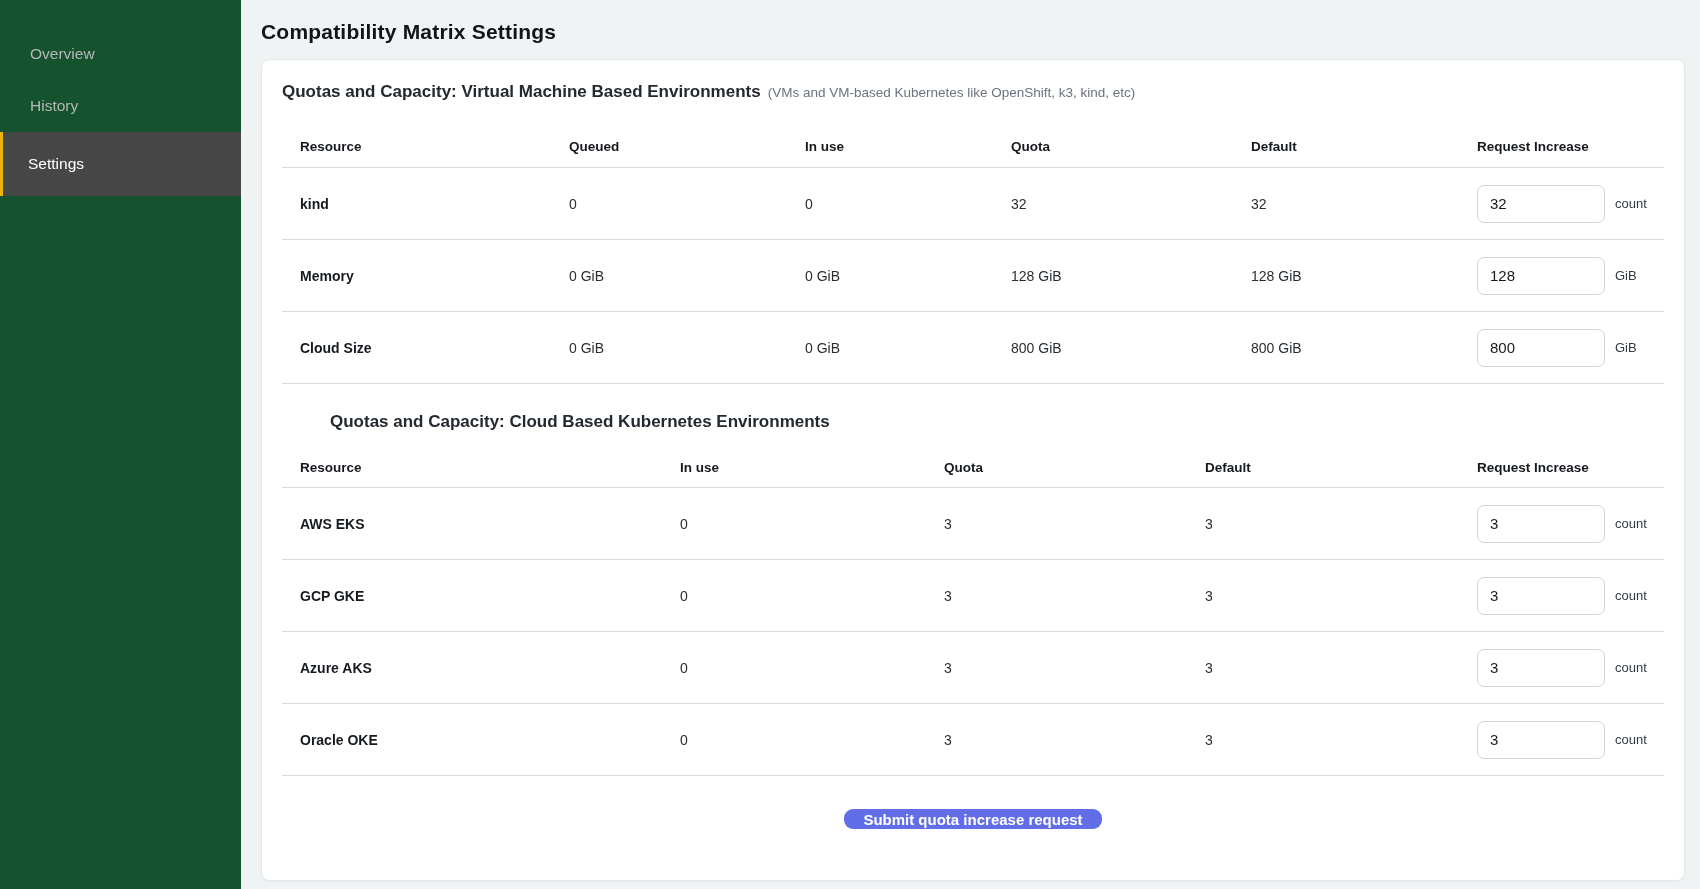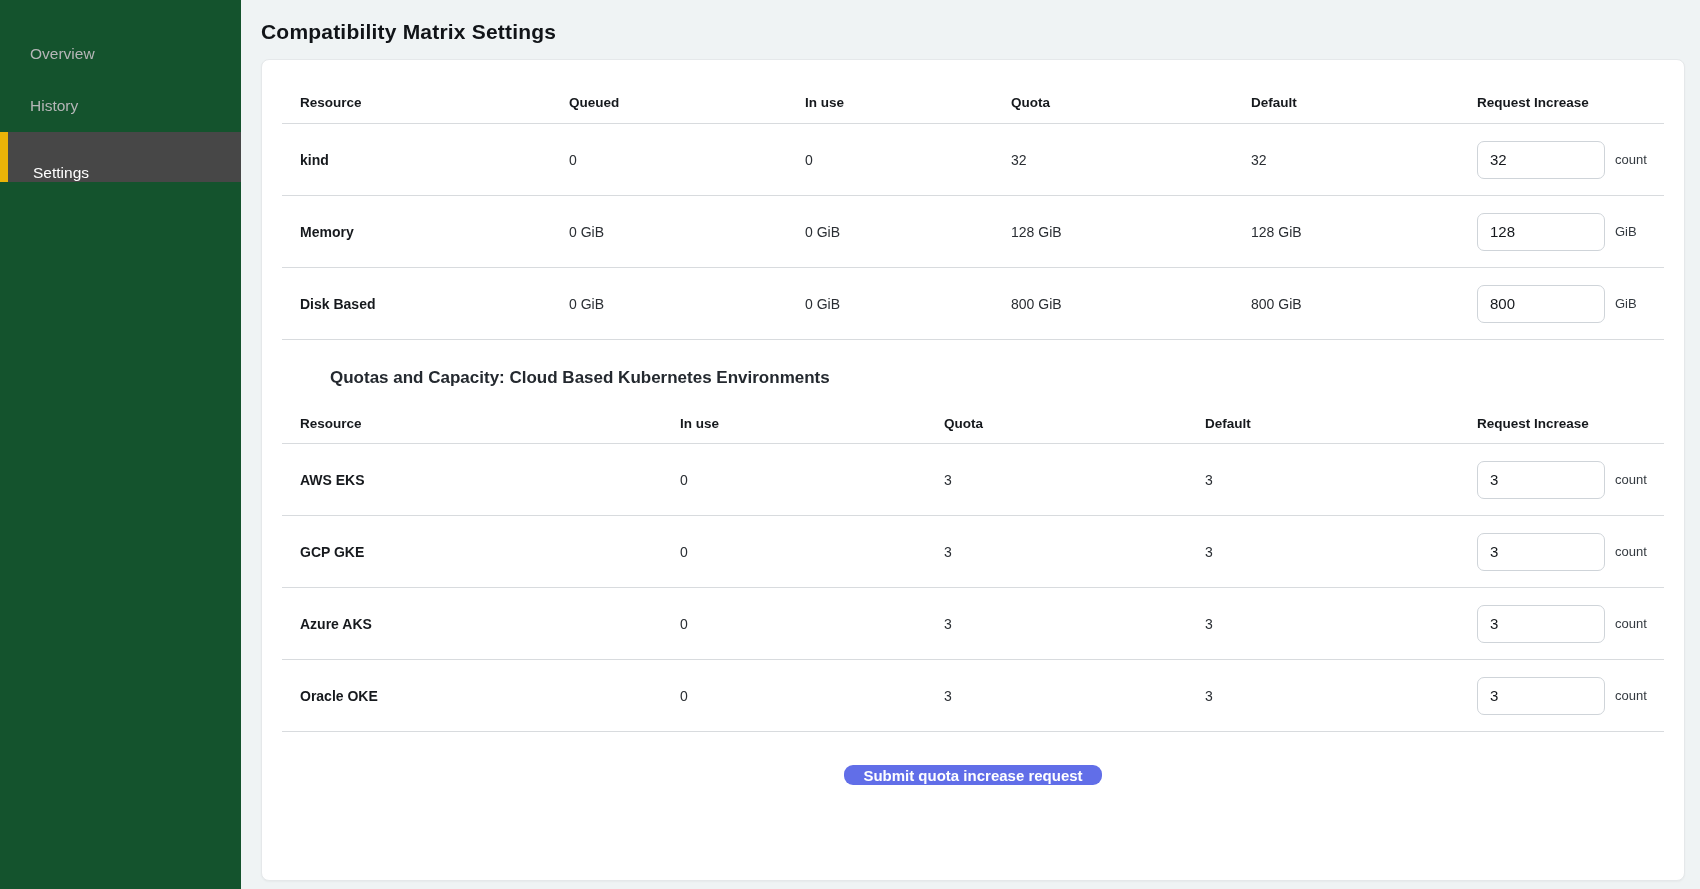--- a/index.html
+++ b/index.html
@@ -23,25 +23,24 @@
     height: 52px;
     display: flex;
     align-items: center;
     padding-left: 30px;
     font-size: 15.5px;
     color: #b5b6b7;
     cursor: pointer;
   }
   .side-item.active {
     background: #474747;
-    border-left: 8px solid #eab308;
+    border-left: 3px solid #eab308;
     padding-left: 25px;
     color: #ffffff;
-    height: 50px;
-    align-items: flex-end;
+    height: 64px;
   }
 
   
   .main {
     flex: 1;
     padding: 20px 15px 8px 20px;
     display: flex;
     flex-direction: column;
   }
   .page-title {
@@ -140,20 +139,23 @@
   <div class="side-item active">
     <span>Settings</span>
   </div>
 </nav>
 
 <main class="main">
   <h1 class="page-title">Compatibility Matrix Settings</h1>
 
   <section class="card">
 
+    <div class="section-title vm-section-title">
+      <span>Quotas and Capacity: Virtual Machine Based Environments</span><span class="subtitle">(VMs and VM-based Kubernetes like OpenShift, k3, kind, etc)</span>
+    </div>
 
     <div class="tbl">
       <div class="tbl-header vm-grid">
         <div class="cell-first">Resource</div>
         <div>Queued</div>
         <div>In use</div>
         <div>Quota</div>
         <div>Default</div>
         <div>Request Increase</div>
       </div>
@@ -176,21 +178,21 @@
         <div>0 GiB</div>
         <div>128 GiB</div>
         <div>128 GiB</div>
         <div class="request-cell">
           <input type="text" class="request-input" value="128" style="">
           <span class="unit-label">GiB</span>
         </div>
       </div>
 
       <div class="tbl-row vm-grid">
-        <div class="cell-first">Disk Based</div>
+        <div class="cell-first">Cloud Size</div>
         <div>0 GiB</div>
         <div>0 GiB</div>
         <div>800 GiB</div>
         <div>800 GiB</div>
         <div class="request-cell">
           <input type="text" class="request-input" value="800" style="">
           <span class="unit-label">GiB</span>
         </div>
       </div>
     </div>

